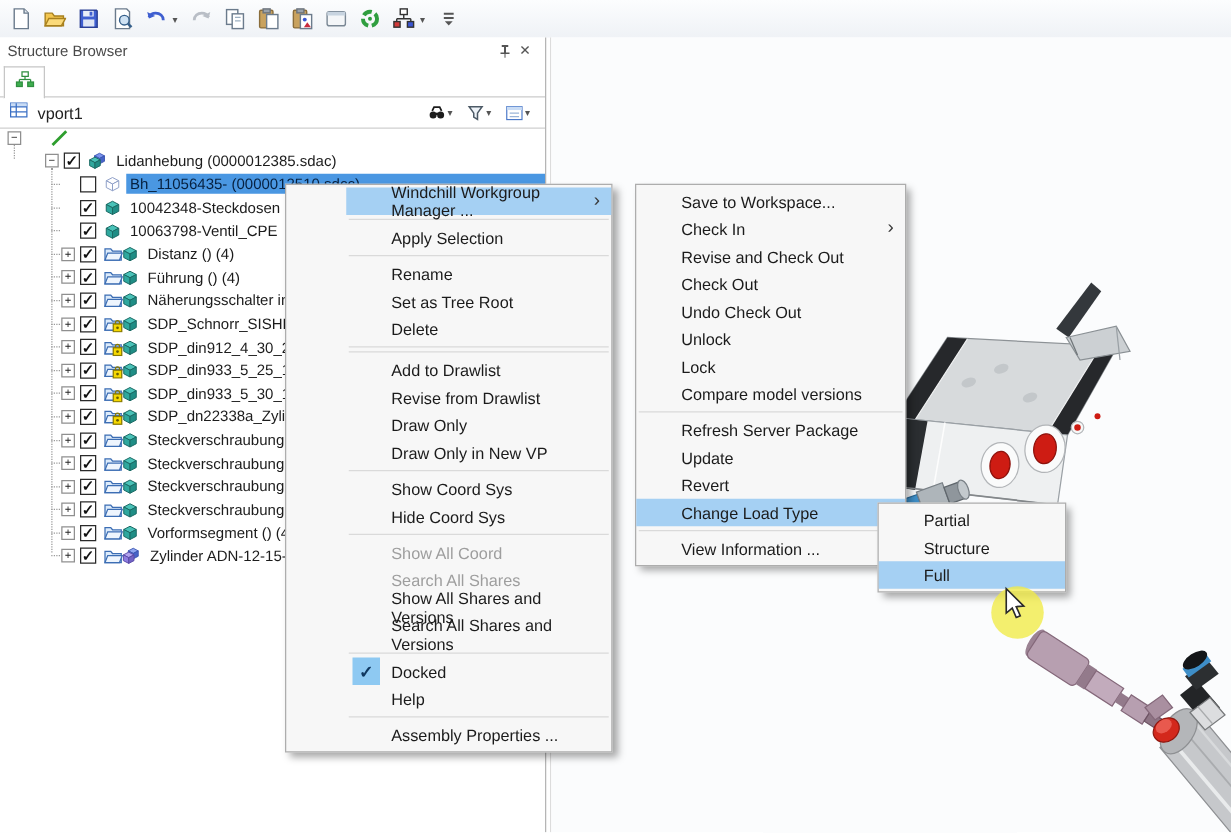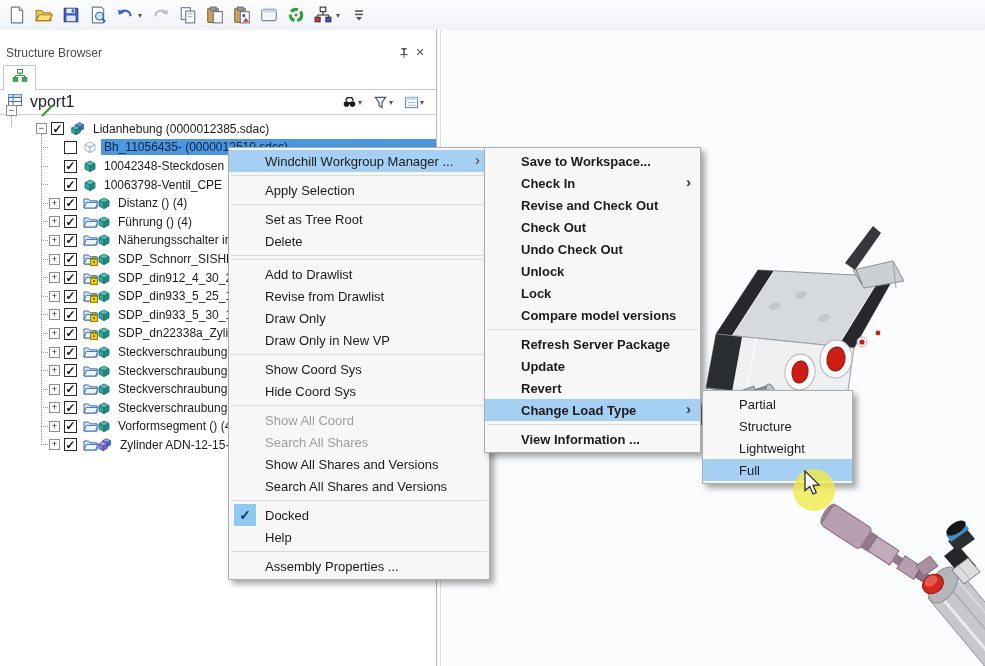--- a/index.html
+++ b/index.html
@@ -9,28 +9,28 @@
   #toolbar{position:absolute;left:0;top:0;width:985px;height:30px;
            background:linear-gradient(#fcfdfe,#eff2f6);display:flex;align-items:center;
            padding-left:5px;gap:3px;box-sizing:border-box;}
   .tbtn{width:24px;height:24px;display:flex;align-items:center;justify-content:center;flex:none;}
   .tbtn svg{width:18px;height:18px;display:block;}
   .tb-caret{font-size:8px;color:#555;width:8px;flex:none;margin-left:-2px;}
   
   #panel{position:absolute;left:0;top:30px;width:437px;height:636px;background:#fff;
          border-right:1px solid #b5b5b5;box-sizing:border-box;}
   #splitter{position:absolute;left:440px;top:30px;width:1px;height:636px;background:#dcdcdc;}
-  .panel-header{height:21px;display:flex;align-items:center;padding:12px 8px 0 6px;font-size:12px;color:#4a4a4a;}
+  .panel-header{height:21px;display:flex;align-items:center;padding:0 8px 0 6px;font-size:12px;color:#4a4a4a;}
   .panel-header .sp{flex:1;}
   .ph-btn{width:16px;height:16px;display:flex;align-items:center;justify-content:center;color:#555;font-size:11px;}
   .tabstrip{height:26px;position:relative;border-bottom:1px solid #cccccc;}
   .tab{position:absolute;left:3px;top:2px;width:31px;height:24px;background:#fff;
        border:1px solid #c6c6c6;border-bottom:1px solid #fff;display:flex;align-items:center;justify-content:center;}
   .vportbar{height:24px;display:flex;align-items:center;padding:0 8px 0 7px;border-bottom:1px solid #cfcfcf;}
-  .vportbar .vlabel{font-size:16px;color:#222;margin-left:7px;}
+  .vportbar .vlabel{font-size:13px;color:#222;margin-left:7px;}
   .vportbar .sp{flex:1;}
   .vbtn{display:flex;align-items:center;margin-left:7px;}
   .vbtn svg{width:15px;height:15px;}
   .vbtn .tb-caret{margin-left:1px;}
   
   #tree{position:absolute;left:0;top:71px;width:436px;}
   .tree-row{position:relative;height:18.6px;display:flex;align-items:center;font-size:12px;
             color:#1c1c1c;white-space:nowrap;overflow:hidden;}
   .hstub{width:7px;height:0;border-top:1px dotted #9a9a9a;margin-right:1px;flex:none;}
   .expander{width:11px;height:11px;border:1px solid #8f8f8f;background:#fff;font-size:9px;line-height:8px;
@@ -41,23 +41,23 @@
        box-sizing:border-box;}
   .cbx.hidden{visibility:hidden;}
   .row-icons{display:flex;align-items:center;margin-right:4px;flex:none;}
   .row-icons svg{display:block;}
   .row-label{padding:1px 3px;}
   .tree-row.selected .row-label{background:#4a97e2;color:#06203f;flex:1;}
   .guide{position:absolute;border-left:1px dotted #9a9a9a;width:0;}
   
   .menu{position:absolute;background:#f7f7f7;border:1px solid #adadad;
         box-shadow:4px 4px 6px rgba(0,0,0,.35);padding:2px 0;z-index:10;box-sizing:border-box;}
-  #menu-context{left:228px;top:147px;width:262px;}
-  #menu-workgroup{left:484px;top:147px;width:217px;z-index:11;font-weight:bold;}
-  #menu-loadtype{left:702px;top:390px;width:151px;z-index:12;}
+  #menu-context{left:228px;top:147px;width:262px;padding-left:48px;}
+  #menu-workgroup{left:508px;top:147px;width:217px;z-index:11;}
+  #menu-loadtype{left:702px;top:402px;width:151px;z-index:12;}
   .mi{height:22px;display:flex;align-items:center;padding:0 18px 0 36px;font-size:13px;color:#1b1b1b;position:relative;}
   .mi.hl{background:#a5d0f3;}
   .mi.dis{color:#9e9e9e;}
   .mi .arrow{position:absolute;right:9px;top:50%;transform:translateY(-56%);font-size:15px;color:#3a3a3a;}
   .mi .chk{position:absolute;left:5px;top:0;width:22px;height:22px;background:#8ec9f2;color:#10375f;
            display:flex;align-items:center;justify-content:center;font-size:14px;font-weight:bold;}
   .msep{height:1px;background:#dadada;margin:3px 2px;}
   
   #viewport{position:absolute;left:441px;top:30px;width:544px;height:636px;background:#fbfcfd;}
   #viewport svg{position:absolute;left:0;top:0;}
@@ -642,20 +642,23 @@
       <div class="mi hl">
         <span>Windchill Workgroup Manager ...</span>
         <span class="arrow">›</span>
       </div>
       <div class="msep"></div>
       <div class="mi">
         <span>Apply Selection</span>
       </div>
       <div class="msep"></div>
       <div class="mi">
+        <span>Rename</span>
+      </div>
+      <div class="mi">
         <span>Set as Tree Root</span>
       </div>
       <div class="mi">
         <span>Delete</span>
       </div>
       <div class="msep"></div>
       <div class="msep"></div>
       <div class="mi">
         <span>Add to Drawlist</span>
       </div>
@@ -745,23 +748,20 @@
       <div class="mi">
         <span>View Information ...</span>
       </div>
     </div>
   <div id="menu-loadtype" class="menu">
       <div class="mi">
         <span>Partial</span>
       </div>
       <div class="mi">
         <span>Structure</span>
-      </div>
-      <div class="mi">
-        <span>Lightweight</span>
       </div>
       <div class="mi hl">
         <span>Full</span>
       </div>
     </div>
 
   <div id="cursor">
     <svg width="46" height="46" viewBox="0 0 46 46">
       <circle cx="23" cy="23" r="21" fill="#f1ea45" opacity="0.78"></circle>
       <path d="M14 4 L14 23.5 L18.8 19.5 L22 27 L25.2 25.6 L22 18.3 L28 17.9 Z" fill="#ffffff" stroke="#2a2a2a" stroke-width="1.3"></path>

